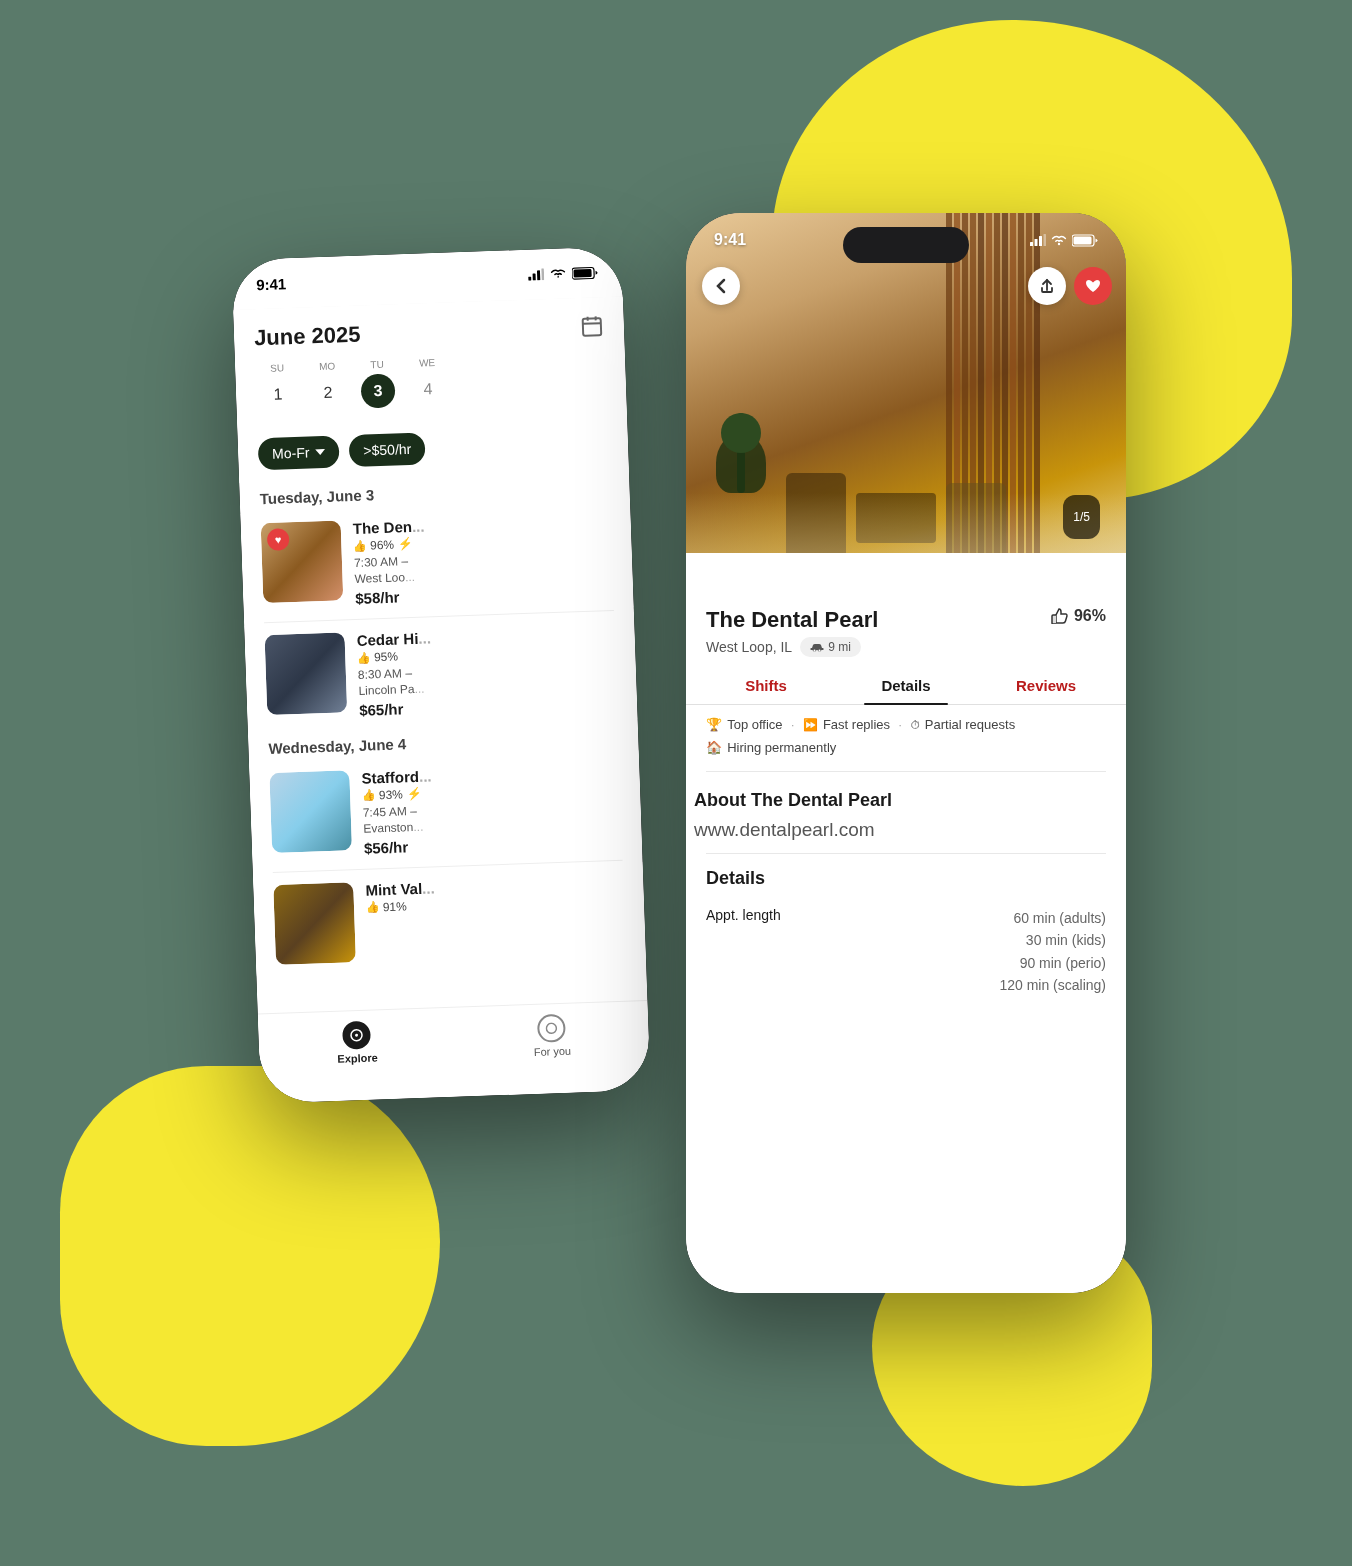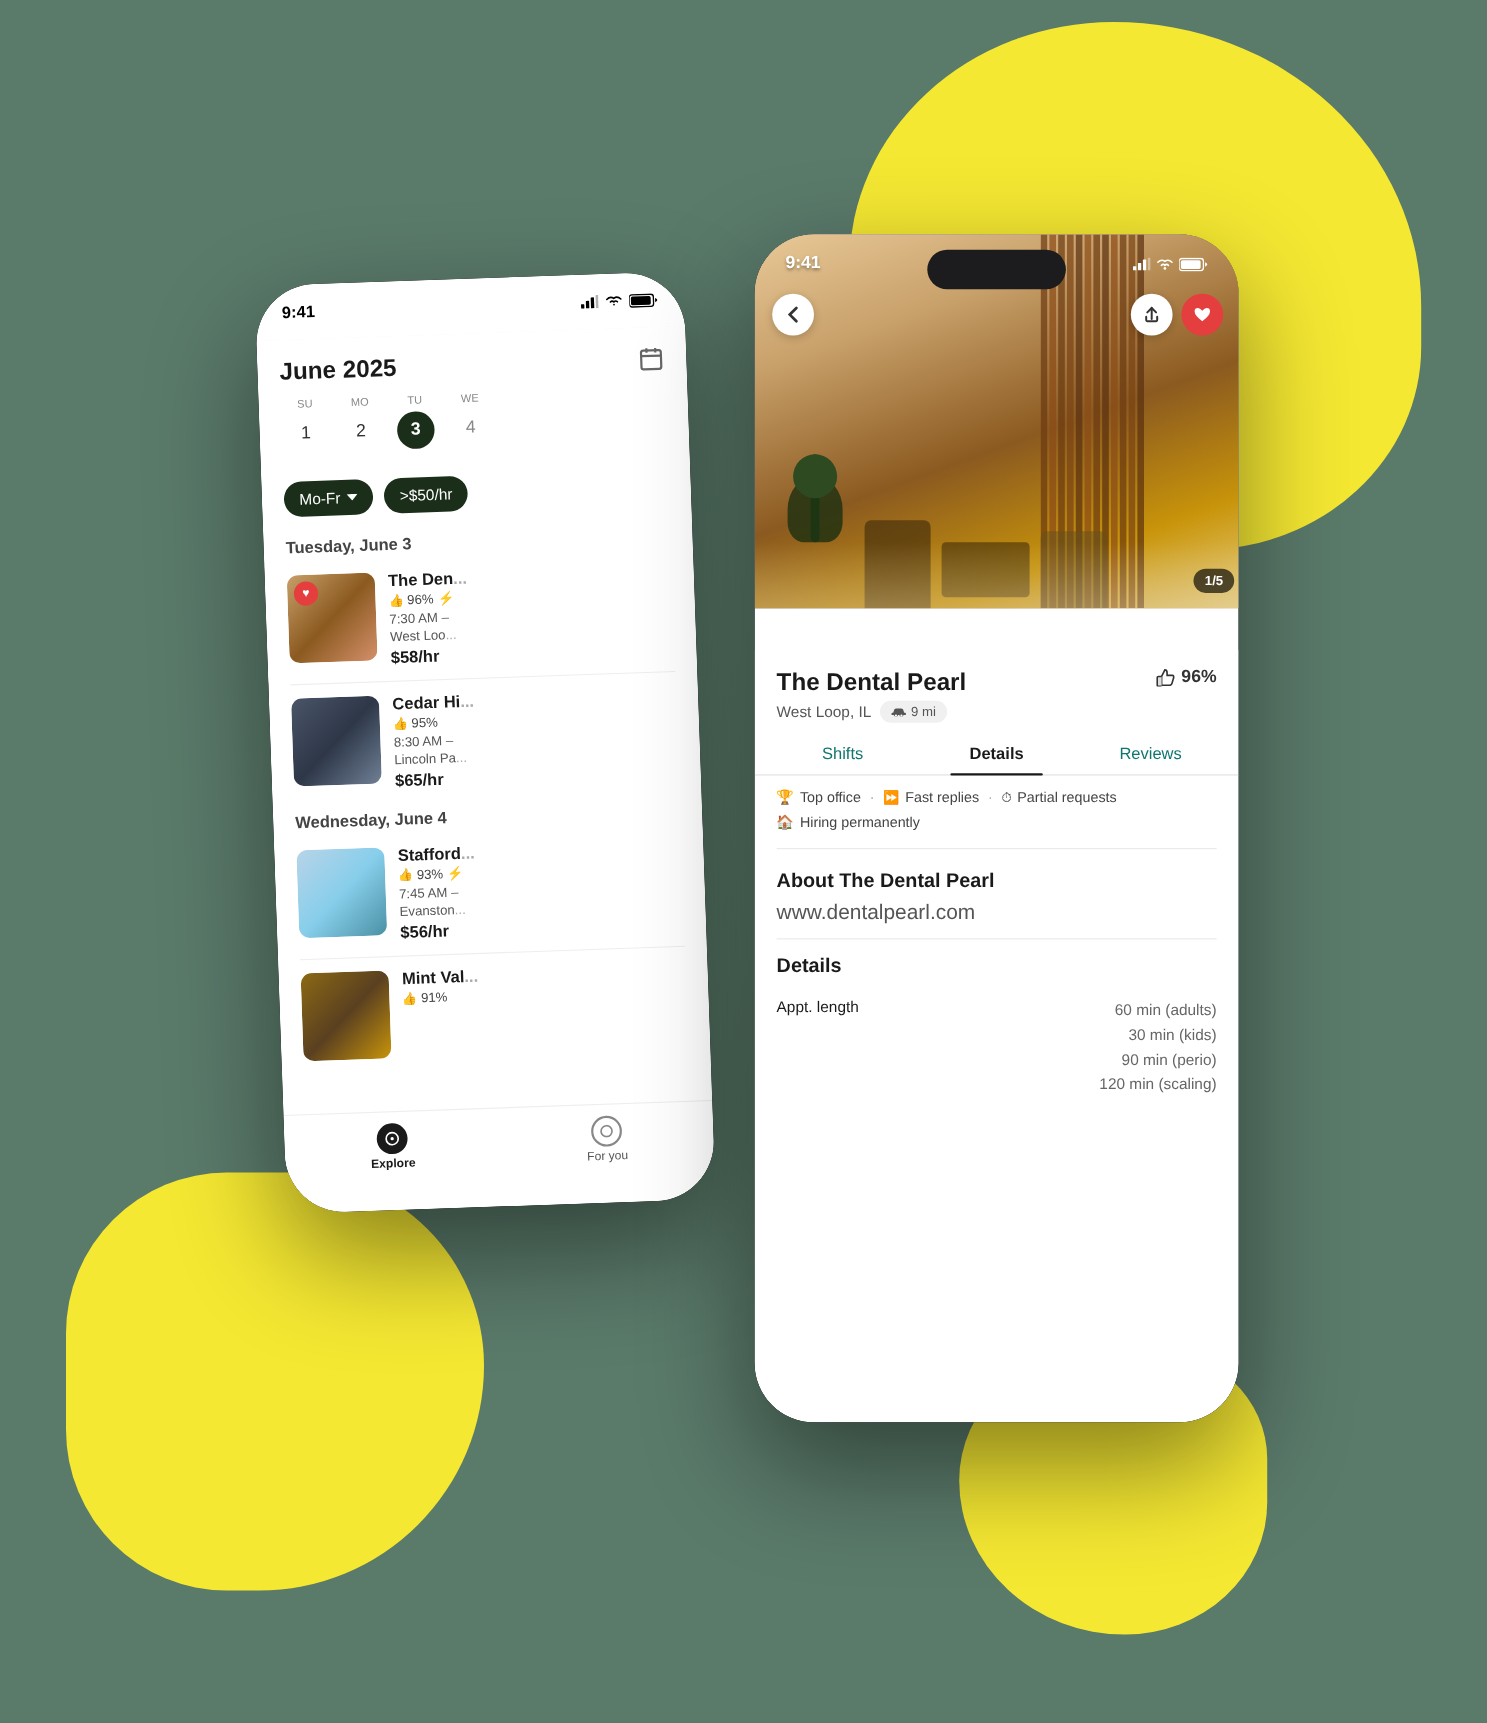--- a/index.html
+++ b/index.html
@@ -381,26 +381,26 @@
       top: 0; left: 0; right: 0; bottom: 0;
       background:
         radial-gradient(ellipse at 20% 60%, #c9a06a 0%, transparent 50%),
         radial-gradient(ellipse at 70% 30%, #f0d090 0%, transparent 50%),
         radial-gradient(ellipse at 50% 80%, #8b5a20 0%, transparent 60%);
     }
 
     .photo-counter {
       position: absolute;
       bottom: 14px;
-      right: 4px;
+      right: 26px;
       background: rgba(0,0,0,0.65);
       color: white;
       font-size: 12px;
-      font-weight: 700;
-      padding: 4px 10px;
+      font-weight: 400;
+      padding: 15px 10px;
       border-radius: 12px;
       z-index: 5;
     }
 
     .back-btn {
       position: absolute;
       top: 54px;
       left: 16px;
       width: 38px;
       height: 38px;
@@ -501,22 +501,22 @@
     .tabs-row {
       display: flex;
       border-bottom: 1px solid #e0e0e0;
       padding: 0 10px;
     }
     .tab-item {
       flex: 1;
       text-align: center;
       padding: 10px 0;
       font-size: 15px;
-      color: #0f766e;
-      font-weight: 400;
+      color: #b91c1c;
+      font-weight: 700;
       position: relative;
     }
     .tab-item.active {
       color: #1a1a1a;
       font-weight: 700;
     }
     .tab-item.active::after {
       content: '';
       position: absolute;
       bottom: -1px;
@@ -552,21 +552,21 @@
       gap: 5px;
     }
 
     .section-divider {
       height: 1px;
       background: #e8e8e8;
       margin: 4px 20px;
     }
 
     .about-section {
-      padding: 14px 20px 8px;
+      padding: 14px 8px 8px;
     }
     .about-title {
       font-size: 18px;
       font-weight: 800;
       color: #1a1a1a;
       margin-bottom: 8px;
     }
     .about-text {
       font-size: 14px;
       color: #444;

